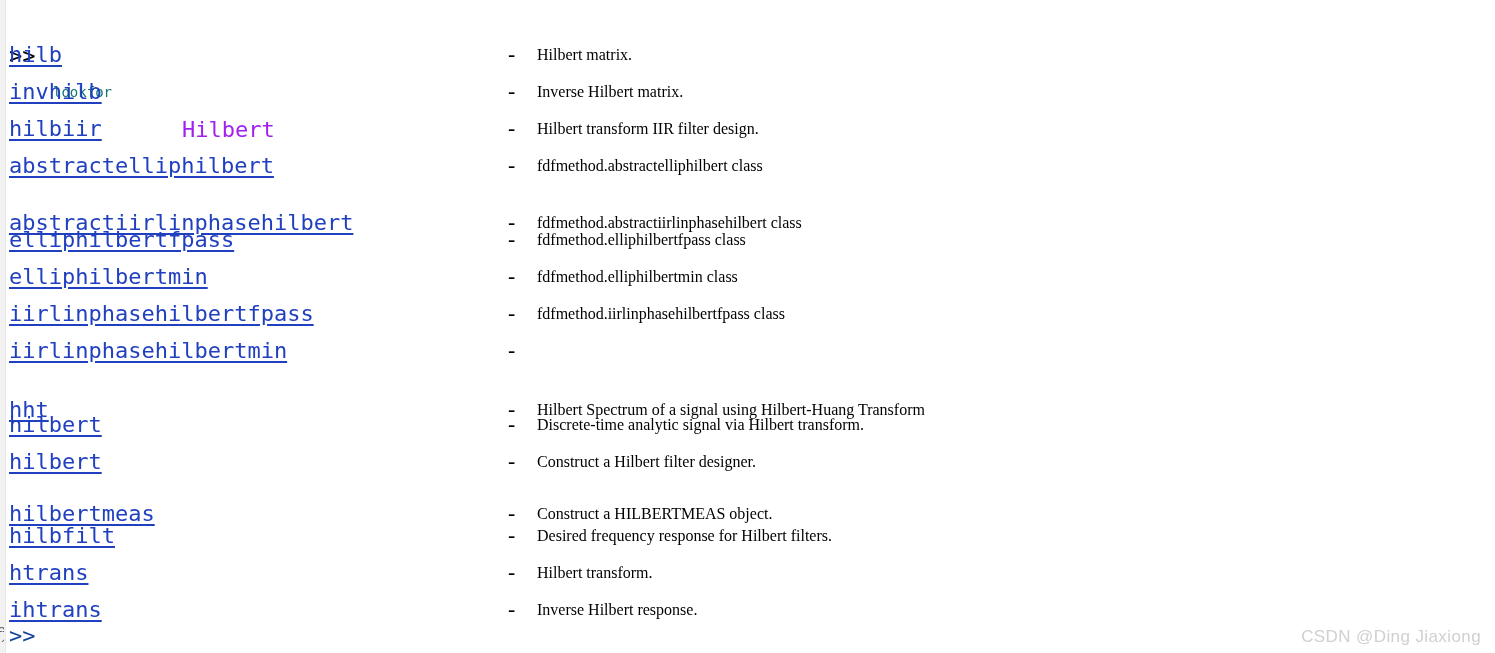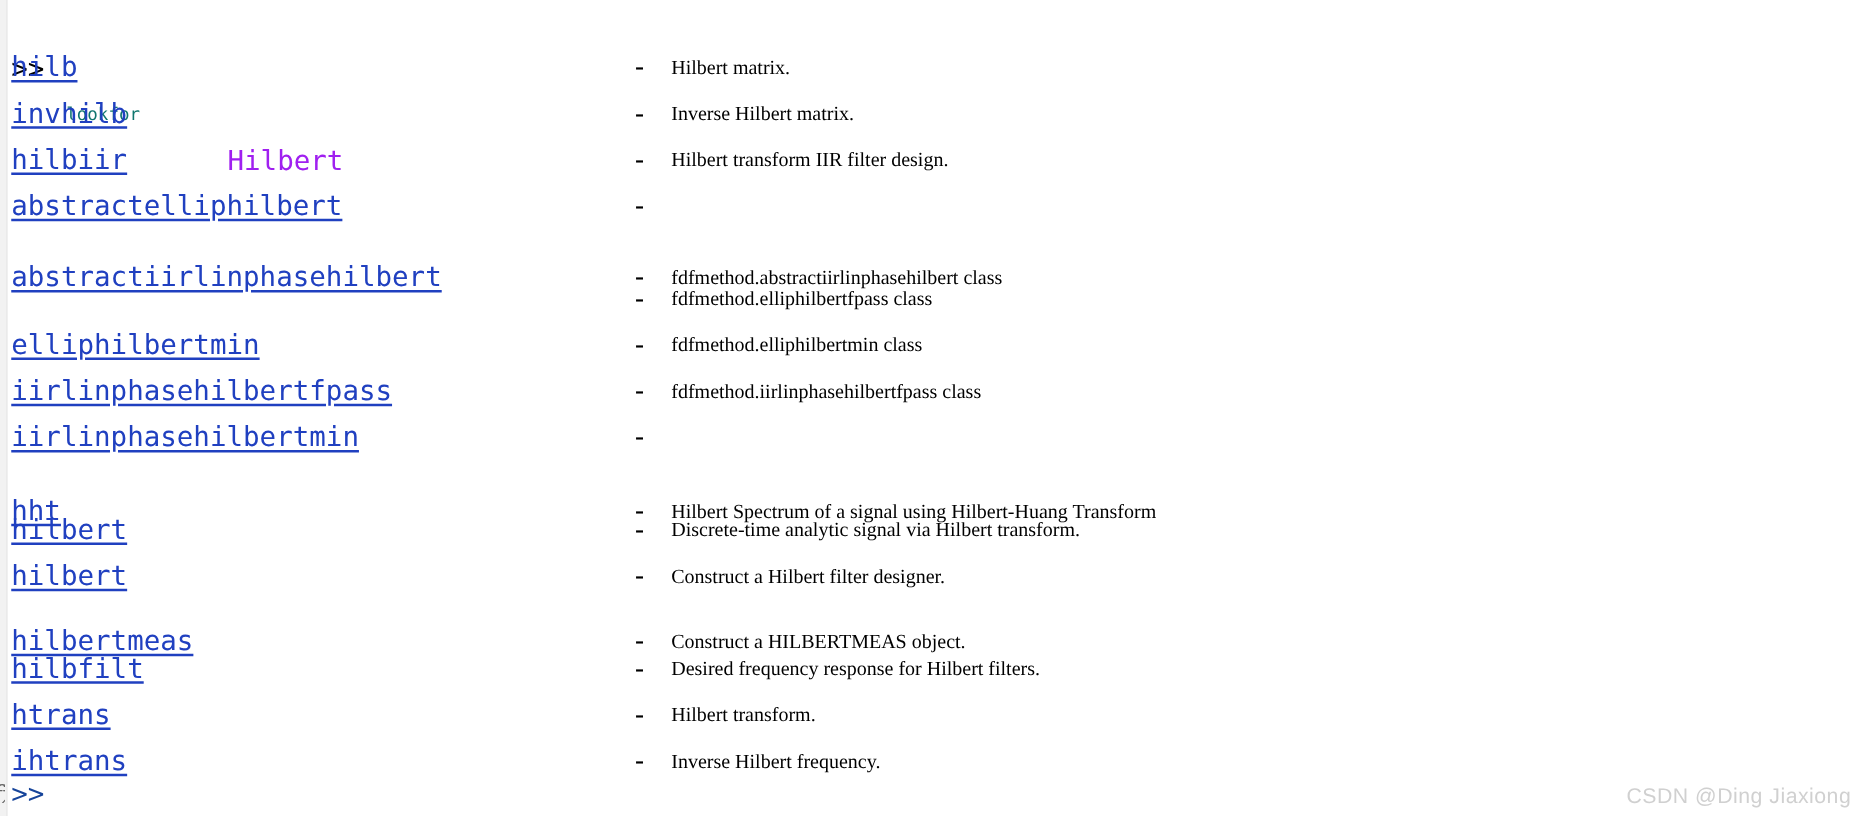--- a/index.html
+++ b/index.html
@@ -196,27 +196,29 @@
           <span class="fn-desc">Inverse Hilbert matrix.</span>
         </div>
         <div class="result-row" style="top: 110px;">
           <span class="fn-link">hilbiir</span>
           <span class="fn-dash">-</span>
           <span class="fn-desc">Hilbert transform IIR filter design.</span>
         </div>
         <div class="result-row" style="top: 147px;">
           <span class="fn-link">abstractelliphilbert</span>
           <span class="fn-dash">-</span>
+          <span class="fn-desc">fdfmethod.abstractelliphilbert class</span>
         </div>
         <div class="result-row" style="top: 184px; margin-top: 20px;">
           <span class="fn-link">abstractiirlinphasehilbert</span>
           <span class="fn-dash">-</span>
           <span class="fn-desc">fdfmethod.abstractiirlinphasehilbert class</span>
         </div>
         <div class="result-row" style="top: 221px;">
+          <span class="fn-link">elliphilbertfpass</span>
           <span class="fn-dash">-</span>
           <span class="fn-desc">fdfmethod.elliphilbertfpass class</span>
         </div>
         <div class="result-row" style="top: 258px;">
           <span class="fn-link">elliphilbertmin</span>
           <span class="fn-dash">-</span>
           <span class="fn-desc">fdfmethod.elliphilbertmin class</span>
         </div>
         <div class="result-row" style="top: 295px;">
           <span class="fn-link">iirlinphasehilbertfpass</span>
@@ -253,21 +255,21 @@
           <span class="fn-desc">Desired frequency response for Hilbert filters.</span>
         </div>
         <div class="result-row" style="top: 554px;">
           <span class="fn-link">htrans</span>
           <span class="fn-dash">-</span>
           <span class="fn-desc">Hilbert transform.</span>
         </div>
         <div class="result-row" style="top: 591px; padding-left: 24px;">
           <span class="fn-link">ihtrans</span>
           <span class="fn-dash">-</span>
-          <span class="fn-desc">Inverse Hilbert frequency.</span>
+          <span class="fn-desc">Inverse Hilbert response.</span>
         </div>
       </div>
 
     <div id="prompt-line">
       <span id="fx-glyph">fx</span>
       <span id="prompt-caret">&gt;&gt;</span>
     </div>
 
   </div>
 

